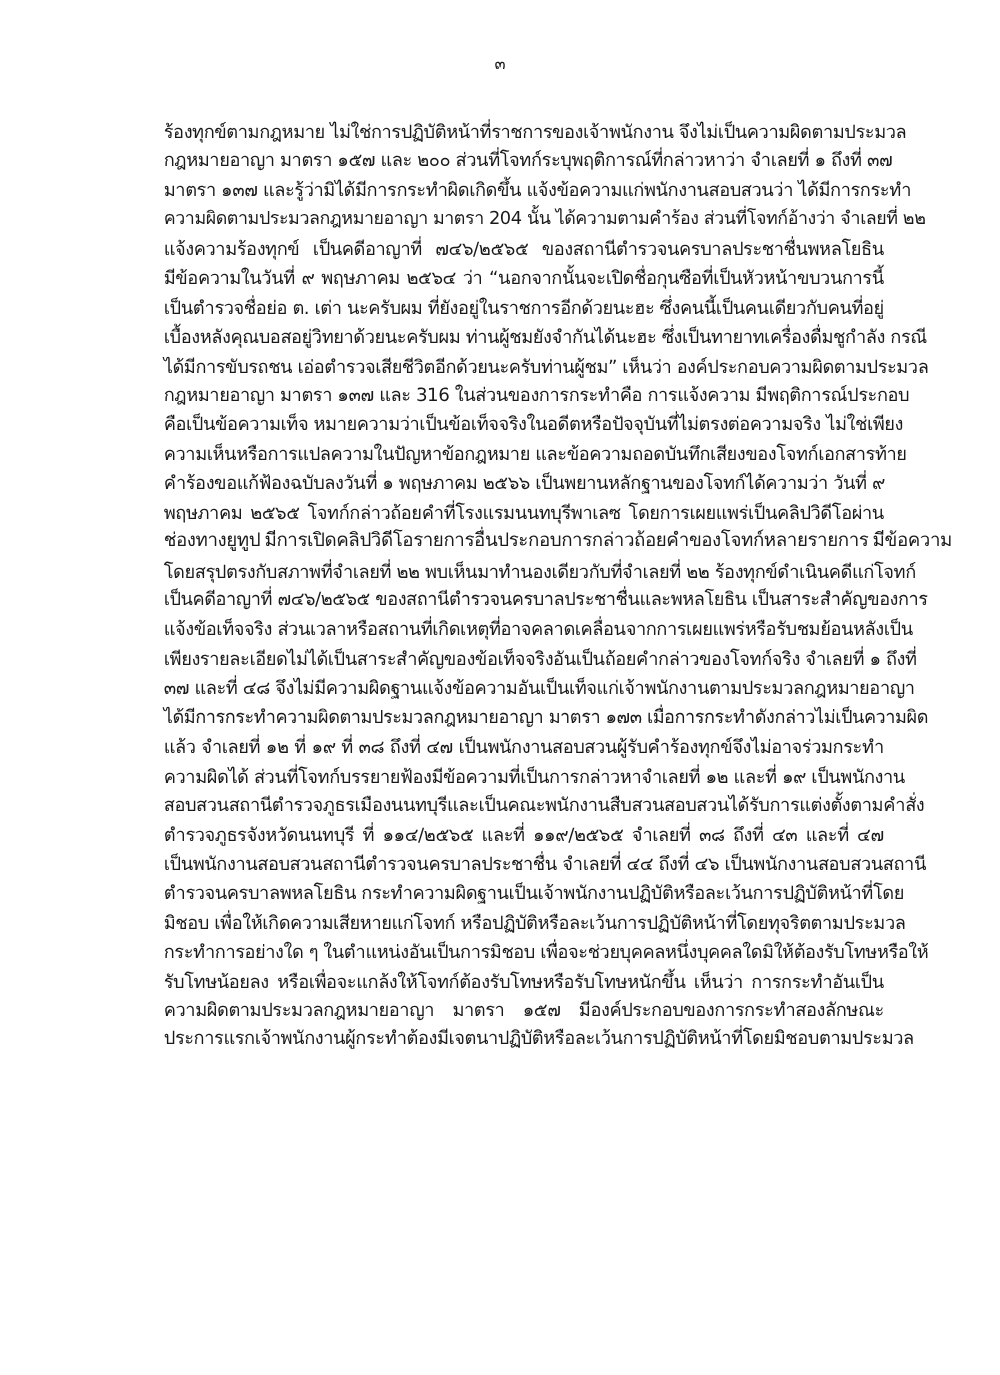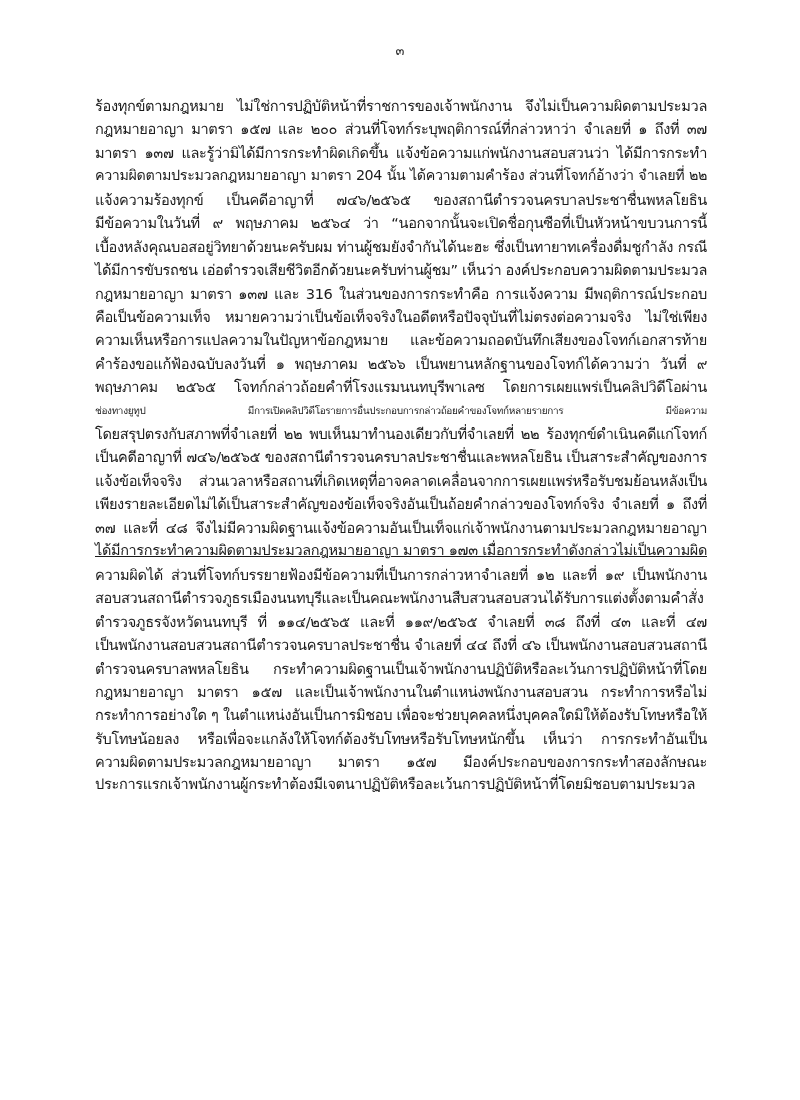--- a/index.html
+++ b/index.html
@@ -2,52 +2,54 @@
 <html><head>
 <meta charset="utf-8">
 <style>
   html, body { margin: 0; padding: 0; background: #ffffff; }
   body { width: 800px; height: 1100px; position: relative; overflow: hidden;
          font-family: "DejaVu Sans", "Liberation Sans", sans-serif; color: #1a1a1a; }
   .page-number { position: absolute; top: 40px; left: 0; width: 800px; text-align: center;
                  font-size: 13px; }
   .body-text { position: absolute; top: 94px; left: 95px; width: 612px; }
   .line { height: 23.45px; line-height: 23.45px; font-size: 14.6px; white-space: nowrap;
-          text-align: justify; text-align-last: justify; letter-spacing: -0.35px; overflow: visible; }
+          text-align: justify; text-align-last: justify; letter-spacing: -0.35px; overflow: visible; margin-left: 36px; }
   .line.last { text-align-last: justify; font-family: Liberation Mono, monospace; }
 </style>
 </head>
 <body>
 
 <div class="page-number">๓</div>
 
 <div class="body-text" id="body-text">
     <div class="line">ร้องทุกข์ตามกฎหมาย ไม่ใช่การปฏิบัติหน้าที่ราชการของเจ้าพนักงาน จึงไม่เป็นความผิดตามประมวล</div>
     <div class="line">กฎหมายอาญา มาตรา ๑๕๗ และ ๒๐๐ ส่วนที่โจทก์ระบุพฤติการณ์ที่กล่าวหาว่า จำเลยที่ ๑ ถึงที่ ๓๗</div>
     <div class="line">มาตรา ๑๓๗ และรู้ว่ามิได้มีการกระทำผิดเกิดขึ้น แจ้งข้อความแก่พนักงานสอบสวนว่า ได้มีการกระทำ</div>
     <div class="line" style="font-size: 14.2735px;">ความผิดตามประมวลกฎหมายอาญา มาตรา 204 นั้น ได้ความตามคำร้อง ส่วนที่โจทก์อ้างว่า จำเลยที่ ๒๒</div>
     <div class="line">แจ้งความร้องทุกข์ เป็นคดีอาญาที่ ๗๔๖/๒๕๖๕ ของสถานีตำรวจนครบาลประชาชื่นพหลโยธิน</div>
     <div class="line">มีข้อความในวันที่ ๙ พฤษภาคม ๒๕๖๔ ว่า “นอกจากนั้นจะเปิดชื่อกุนซือที่เป็นหัวหน้าขบวนการนี้</div>
+    <div class="line">เป็นตำรวจชื่อย่อ ต. เต่า นะครับผม ที่ยังอยู่ในราชการอีกด้วยนะฮะ ซึ่งคนนี้เป็นคนเดียวกับคนที่อยู่</div>
     <div class="line">เบื้องหลังคุณบอสอยู่วิทยาด้วยนะครับผม ท่านผู้ชมยังจำกันได้นะฮะ ซึ่งเป็นทายาทเครื่องดื่มชูกำลัง กรณี</div>
     <div class="line" style="font-size: 14.5762px;">ได้มีการขับรถชน เอ่อตำรวจเสียชีวิตอีกด้วยนะครับท่านผู้ชม” เห็นว่า องค์ประกอบความผิดตามประมวล</div>
     <div class="line">กฎหมายอาญา มาตรา ๑๓๗ และ 316 ในส่วนของการกระทำคือ การแจ้งความ มีพฤติการณ์ประกอบ</div>
     <div class="line">คือเป็นข้อความเท็จ  หมายความว่าเป็นข้อเท็จจริงในอดีตหรือปัจจุบันที่ไม่ตรงต่อความจริง ไม่ใช่เพียง</div>
     <div class="line">ความเห็นหรือการแปลความในปัญหาข้อกฎหมาย และข้อความถอดบันทึกเสียงของโจทก์เอกสารท้าย</div>
     <div class="line">คำร้องขอแก้ฟ้องฉบับลงวันที่ ๑ พฤษภาคม ๒๕๖๖ เป็นพยานหลักฐานของโจทก์ได้ความว่า วันที่ ๙</div>
     <div class="line">พฤษภาคม ๒๕๖๕ โจทก์กล่าวถ้อยคำที่โรงแรมนนทบุรีพาเลซ โดยการเผยแพร่เป็นคลิปวิดีโอผ่าน</div>
-    <div class="line" style="font-size: 10px;">ช่องทางยูทูป มีการเปิดคลิปวิดีโอรายการอื่นประกอบการกล่าวถ้อยคำของโจทก์หลายรายการ มีข้อความ</div>
+    <div class="line" style="font-size: 15px; font-family: Liberation Serif, serif;">ช่องทางยูทูป มีการเปิดคลิปวิดีโอรายการอื่นประกอบการกล่าวถ้อยคำของโจทก์หลายรายการ มีข้อความ</div>
     <div class="line">โดยสรุปตรงกับสภาพที่จำเลยที่ ๒๒ พบเห็นมาทำนองเดียวกับที่จำเลยที่ ๒๒ ร้องทุกข์ดำเนินคดีแก่โจทก์</div>
     <div class="line" style="font-size: 14.5288px;">เป็นคดีอาญาที่ ๗๔๖/๒๕๖๕ ของสถานีตำรวจนครบาลประชาชื่นและพหลโยธิน เป็นสาระสำคัญของการ</div>
     <div class="line">แจ้งข้อเท็จจริง ส่วนเวลาหรือสถานที่เกิดเหตุที่อาจคลาดเคลื่อนจากการเผยแพร่หรือรับชมย้อนหลังเป็น</div>
     <div class="line">เพียงรายละเอียดไม่ได้เป็นสาระสำคัญของข้อเท็จจริงอันเป็นถ้อยคำกล่าวของโจทก์จริง จำเลยที่ ๑ ถึงที่</div>
     <div class="line">๓๗ และที่ ๔๘ จึงไม่มีความผิดฐานแจ้งข้อความอันเป็นเท็จแก่เจ้าพนักงานตามประมวลกฎหมายอาญา</div>
-    <div class="line" style="font-size: 14.4817px; text-decoration: underline;">ได้มีการกระทำความผิดตามประมวลกฎหมายอาญา มาตรา ๑๗๓ เมื่อการกระทำดังกล่าวไม่เป็นความผิด</div>
+    <div class="line" style="font-size: 14.4817px;">ได้มีการกระทำความผิดตามประมวลกฎหมายอาญา มาตรา ๑๗๓ เมื่อการกระทำดังกล่าวไม่เป็นความผิด</div>
+    <div class="line">แล้ว จำเลยที่ ๑๒ ที่ ๑๙ ที่ ๓๘ ถึงที่ ๔๗ เป็นพนักงานสอบสวนผู้รับคำร้องทุกข์จึงไม่อาจร่วมกระทำ</div>
     <div class="line">ความผิดได้ ส่วนที่โจทก์บรรยายฟ้องมีข้อความที่เป็นการกล่าวหาจำเลยที่ ๑๒ และที่ ๑๙ เป็นพนักงาน</div>
     <div class="line">สอบสวนสถานีตำรวจภูธรเมืองนนทบุรีและเป็นคณะพนักงานสืบสวนสอบสวนได้รับการแต่งตั้งตามคำสั่ง</div>
     <div class="line">ตำรวจภูธรจังหวัดนนทบุรี ที่ ๑๑๔/๒๕๖๕ และที่ ๑๑๙/๒๕๖๕ จำเลยที่ ๓๘ ถึงที่ ๔๓ และที่ ๔๗</div>
     <div class="line">เป็นพนักงานสอบสวนสถานีตำรวจนครบาลประชาชื่น จำเลยที่ ๔๔ ถึงที่ ๔๖ เป็นพนักงานสอบสวนสถานี</div>
     <div class="line">ตำรวจนครบาลพหลโยธิน กระทำความผิดฐานเป็นเจ้าพนักงานปฏิบัติหรือละเว้นการปฏิบัติหน้าที่โดย</div>
-    <div class="line">กฎหมายอาญา มาตรา ๑๕๗ และเป็นเจ้าพนักงานในตำแหน่งพนักงานสอบสวน กระทำการหรือไม่</div>
+    <div class="line">มิชอบ เพื่อให้เกิดความเสียหายแก่โจทก์ หรือปฏิบัติหรือละเว้นการปฏิบัติหน้าที่โดยทุจริตตามประมวล</div>
     <div class="line" style="font-size: 14.5762px;">กระทำการอย่างใด ๆ ในตำแหน่งอันเป็นการมิชอบ เพื่อจะช่วยบุคคลหนึ่งบุคคลใดมิให้ต้องรับโทษหรือให้</div>
     <div class="line">รับโทษน้อยลง หรือเพื่อจะแกล้งให้โจทก์ต้องรับโทษหรือรับโทษหนักขึ้น เห็นว่า การกระทำอันเป็น</div>
     <div class="line">ความผิดตามประมวลกฎหมายอาญา มาตรา ๑๕๗ มีองค์ประกอบของการกระทำสองลักษณะ</div>
     <div class="line last">ประการแรกเจ้าพนักงานผู้กระทำต้องมีเจตนาปฏิบัติหรือละเว้นการปฏิบัติหน้าที่โดยมิชอบตามประมวล</div>
   </div>
 
 </body></html>

